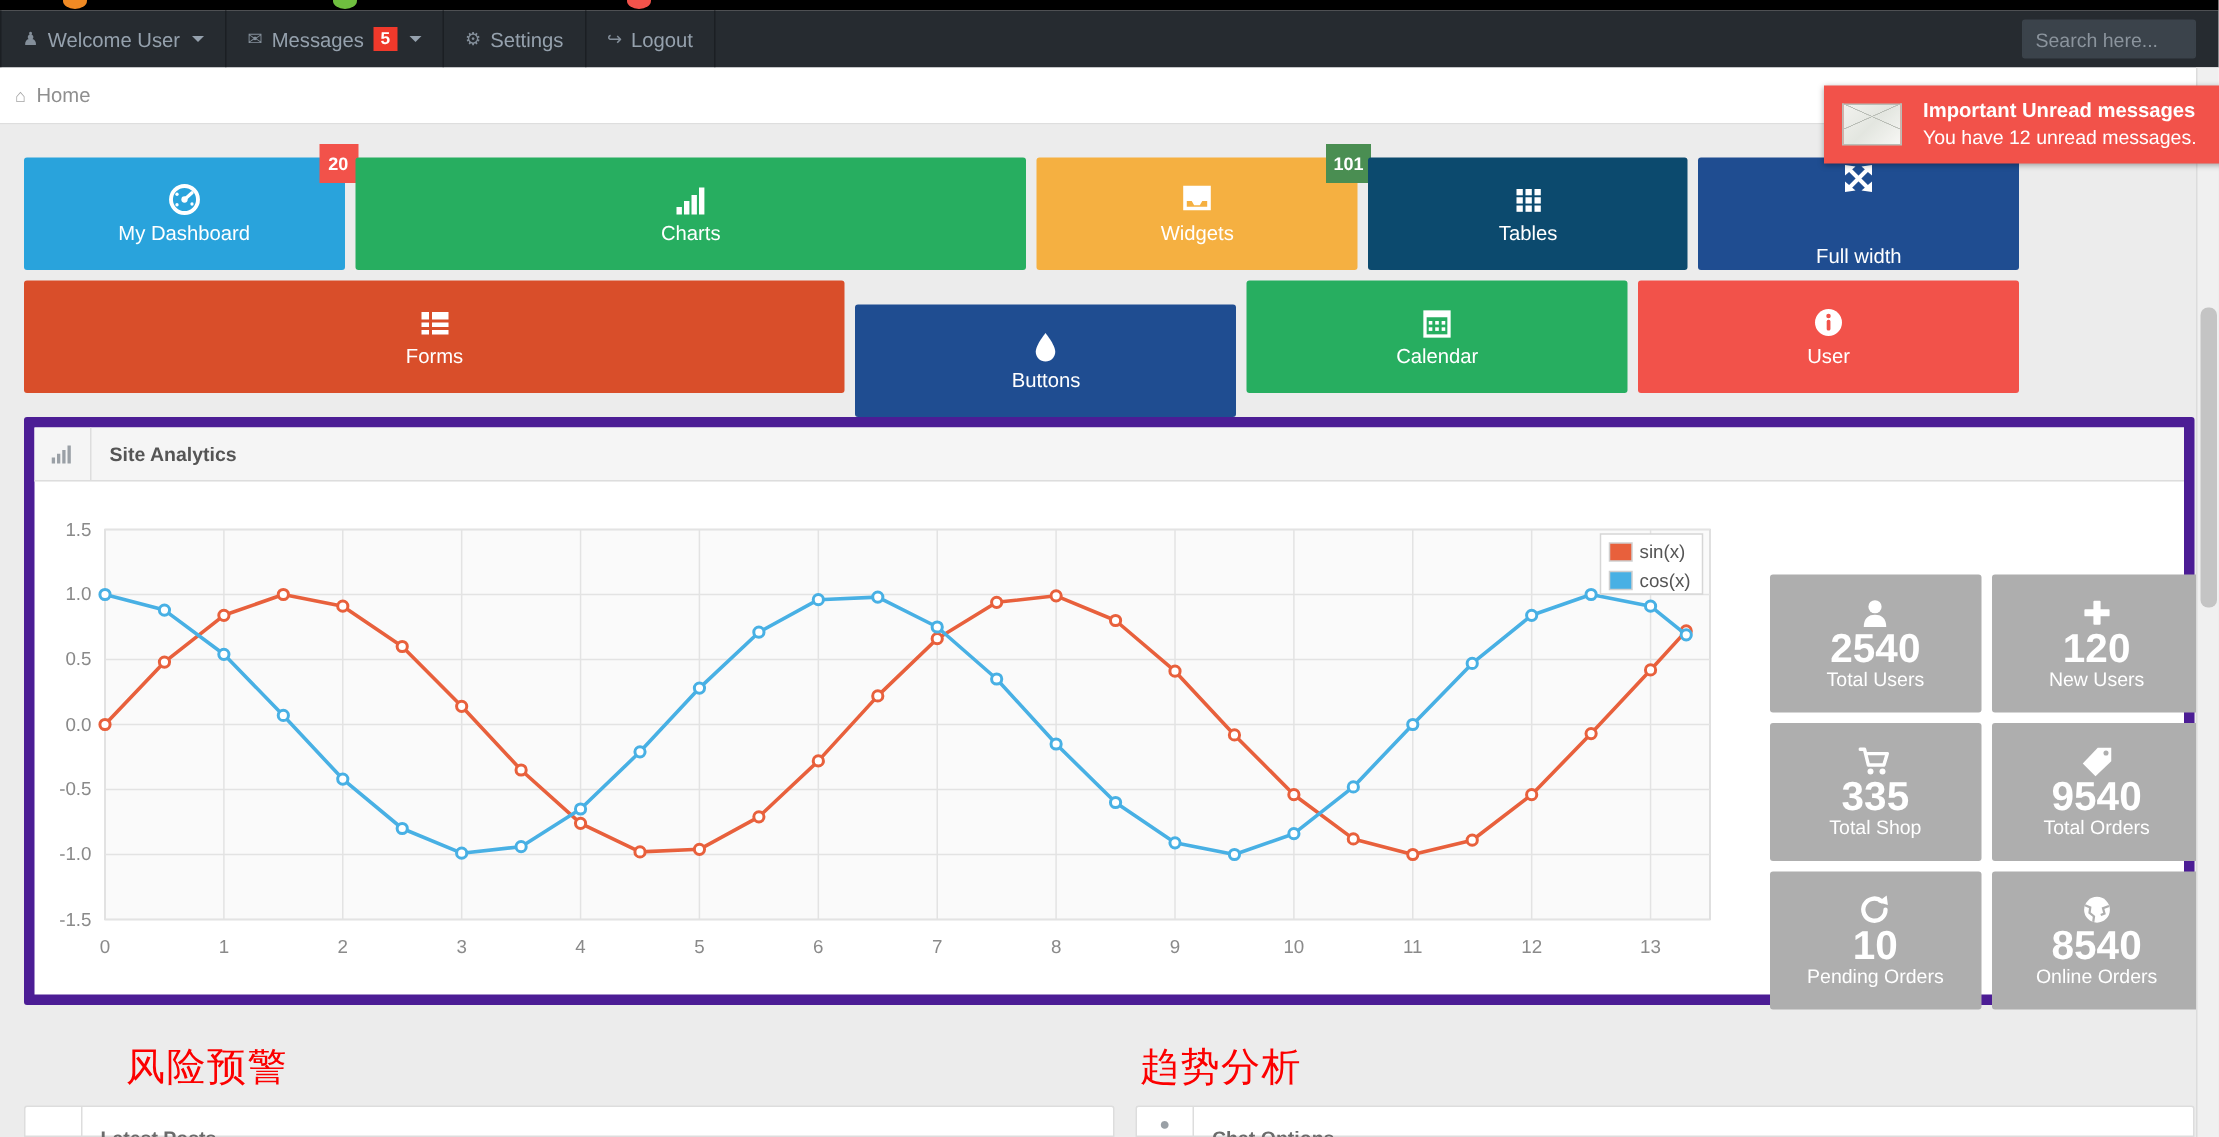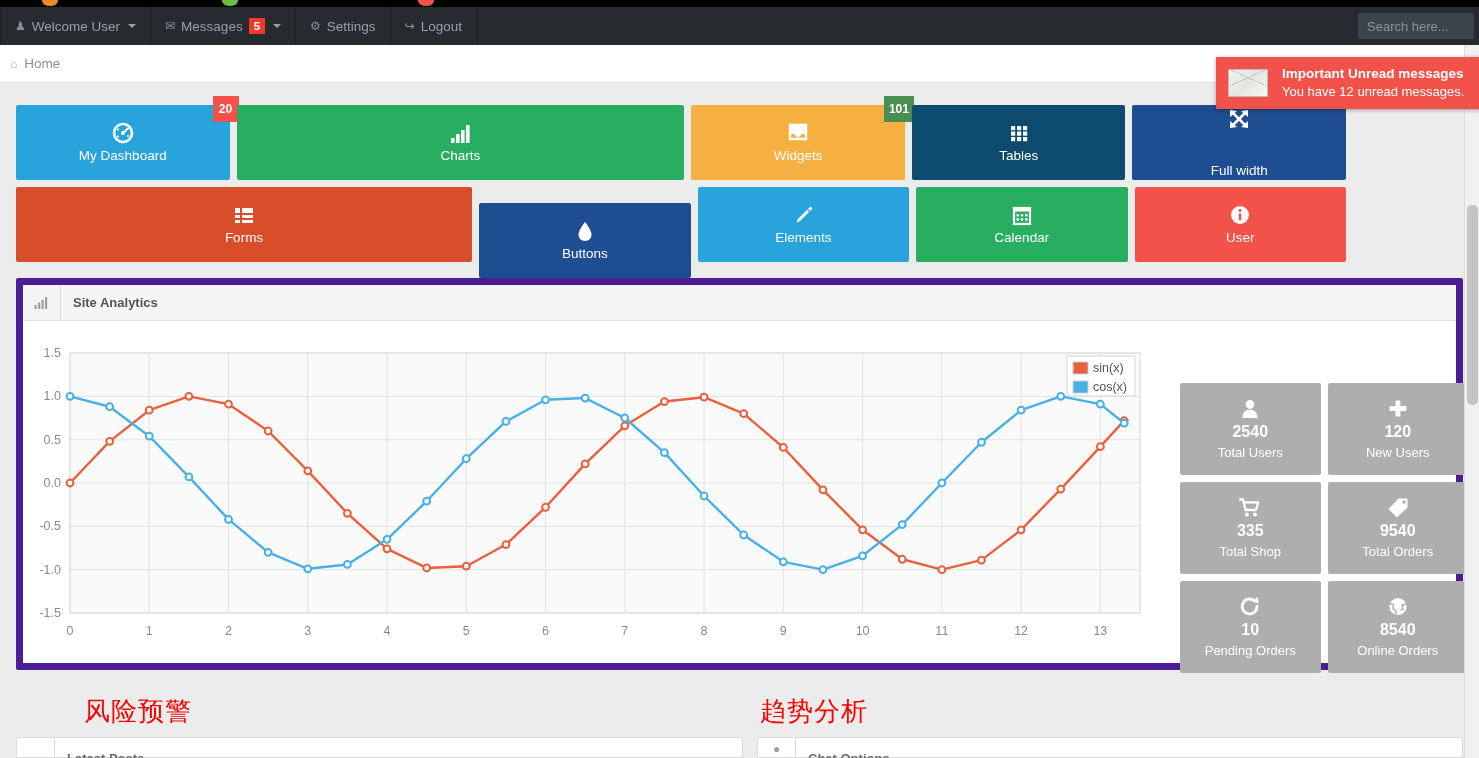--- a/index.html
+++ b/index.html
@@ -38,21 +38,21 @@
   .nav-ico { font-size: 12px; color: #848f9a; }
   .caret {
     width: 0; height: 0;
     border-left: 4px solid transparent; border-right: 4px solid transparent;
     border-top: 4px solid #95a1ad; margin-left: 2px;
   }
   .nav-badge {
     background: #f0392b; color: #fff; font-size: 11.5px; font-weight: bold;
     padding: 1px 5px; line-height: 14px;
   }
-  #search-wrap { margin-left: auto; display: flex; align-items: center; padding-right: 5px; }
+  #search-wrap { margin-left: auto; display: flex; align-items: center; padding-right: 15px; }
   #search-input {
     width: 116px; height: 26px;
     background: #3b434b; border: 1px solid #3b434b; border-radius: 2px;
     color: #97a1aa; font-size: 13px; padding: 0 8px;
     font-family: "Liberation Sans", sans-serif;
     outline: none;
   }
   #search-input::placeholder { color: #8b949d; }
 
   
@@ -126,21 +126,21 @@
   #stats {
     position: absolute; left: 1157px; top: 62px; width: 288px;
     display: grid; grid-template-columns: 1fr 1fr; gap: 7px;
   }
   .stat {
     height: 92px; background: #aeaeae; color: #fff; border-radius: 2px;
     display: flex; flex-direction: column; align-items: center; justify-content: center;
     gap: 1px; cursor: pointer;
   }
   .stat .s-ico { font-size: 20px; line-height: 22px; }
-  .stat .s-num { font-size: 16px; font-weight: bold; line-height: 24px; }
+  .stat .s-num { font-size: 27px; font-weight: bold; line-height: 24px; }
   .stat .s-lbl { font-size: 13px; line-height: 16px; }
 
   
   #bottom { position: absolute; top: 737px; left: 16px; width: 1447px; height: 21px; display: flex; gap: 14px; }
   .bpanel { background: #fff; border: 1px solid #dddddd; border-radius: 2px 2px 0 0; height: 21px; display: flex; align-items: flex-start; }
   .bpanel .bp-ico { width: 38px; height: 21px; border-right: 1px solid #dddddd; display:flex; align-items:center; justify-content:center; color:#9aa0a6; font-size:12px; }
   .bpanel .bp-title { padding-left: 12px; font-size: 13px; font-weight: bold; color: #6b6b6b; padding-top: 13px; white-space: nowrap; }
   #bpanel-left { width: 727px; }
   #bpanel-right { width: 706px; }
 
@@ -301,29 +301,20 @@
       </span>
       <span class="t-lbl">Forms</span>
     </div>
     <div class="tile" style="flex:2.05;background:#1f4d91;margin-top:16px;">
       <span class="t-ico">
         <svg width="26" height="24" viewBox="0 0 26 24">
             <path d="M13 3 C13 3 6.5 11 6.5 15.5 C6.5 19.2 9.4 22 13 22 C16.6 22 19.5 19.2 19.5 15.5 C19.5 11 13 3 13 3 Z" fill="#fff"></path>
           </svg>
       </span>
       <span class="t-lbl">Buttons</span>
-    </div>
-    <div class="tile" style="flex:2.05;background:#29a3dc;">
-      <span class="t-ico">
-        <svg width="26" height="24" viewBox="0 0 26 24">
-            <path d="M20.5 3.5 L22.5 5.5 L10 18 L6.5 19.5 L8 16 Z" fill="#fff"></path>
-            <line x1="17.5" y1="6.5" x2="19.5" y2="8.5" stroke="#29a3dc" stroke-width="1.3"></line>
-          </svg>
-      </span>
-      <span class="t-lbl">Elements</span>
     </div>
     <div class="tile" style="flex:2.05;background:#27ae60;">
       <span class="t-ico">
         <svg width="26" height="24" viewBox="0 0 26 24">
             <rect x="5" y="5" width="16" height="16" fill="none" stroke="#fff" stroke-width="2.2"></rect>
             <rect x="5" y="5" width="16" height="3.5" fill="#fff"></rect>
             <g fill="#fff">
               <rect x="7.5" y="11" width="2.4" height="2.4"></rect>
               <rect x="11.8" y="11" width="2.4" height="2.4"></rect>
               <rect x="16.1" y="11" width="2.4" height="2.4"></rect>

